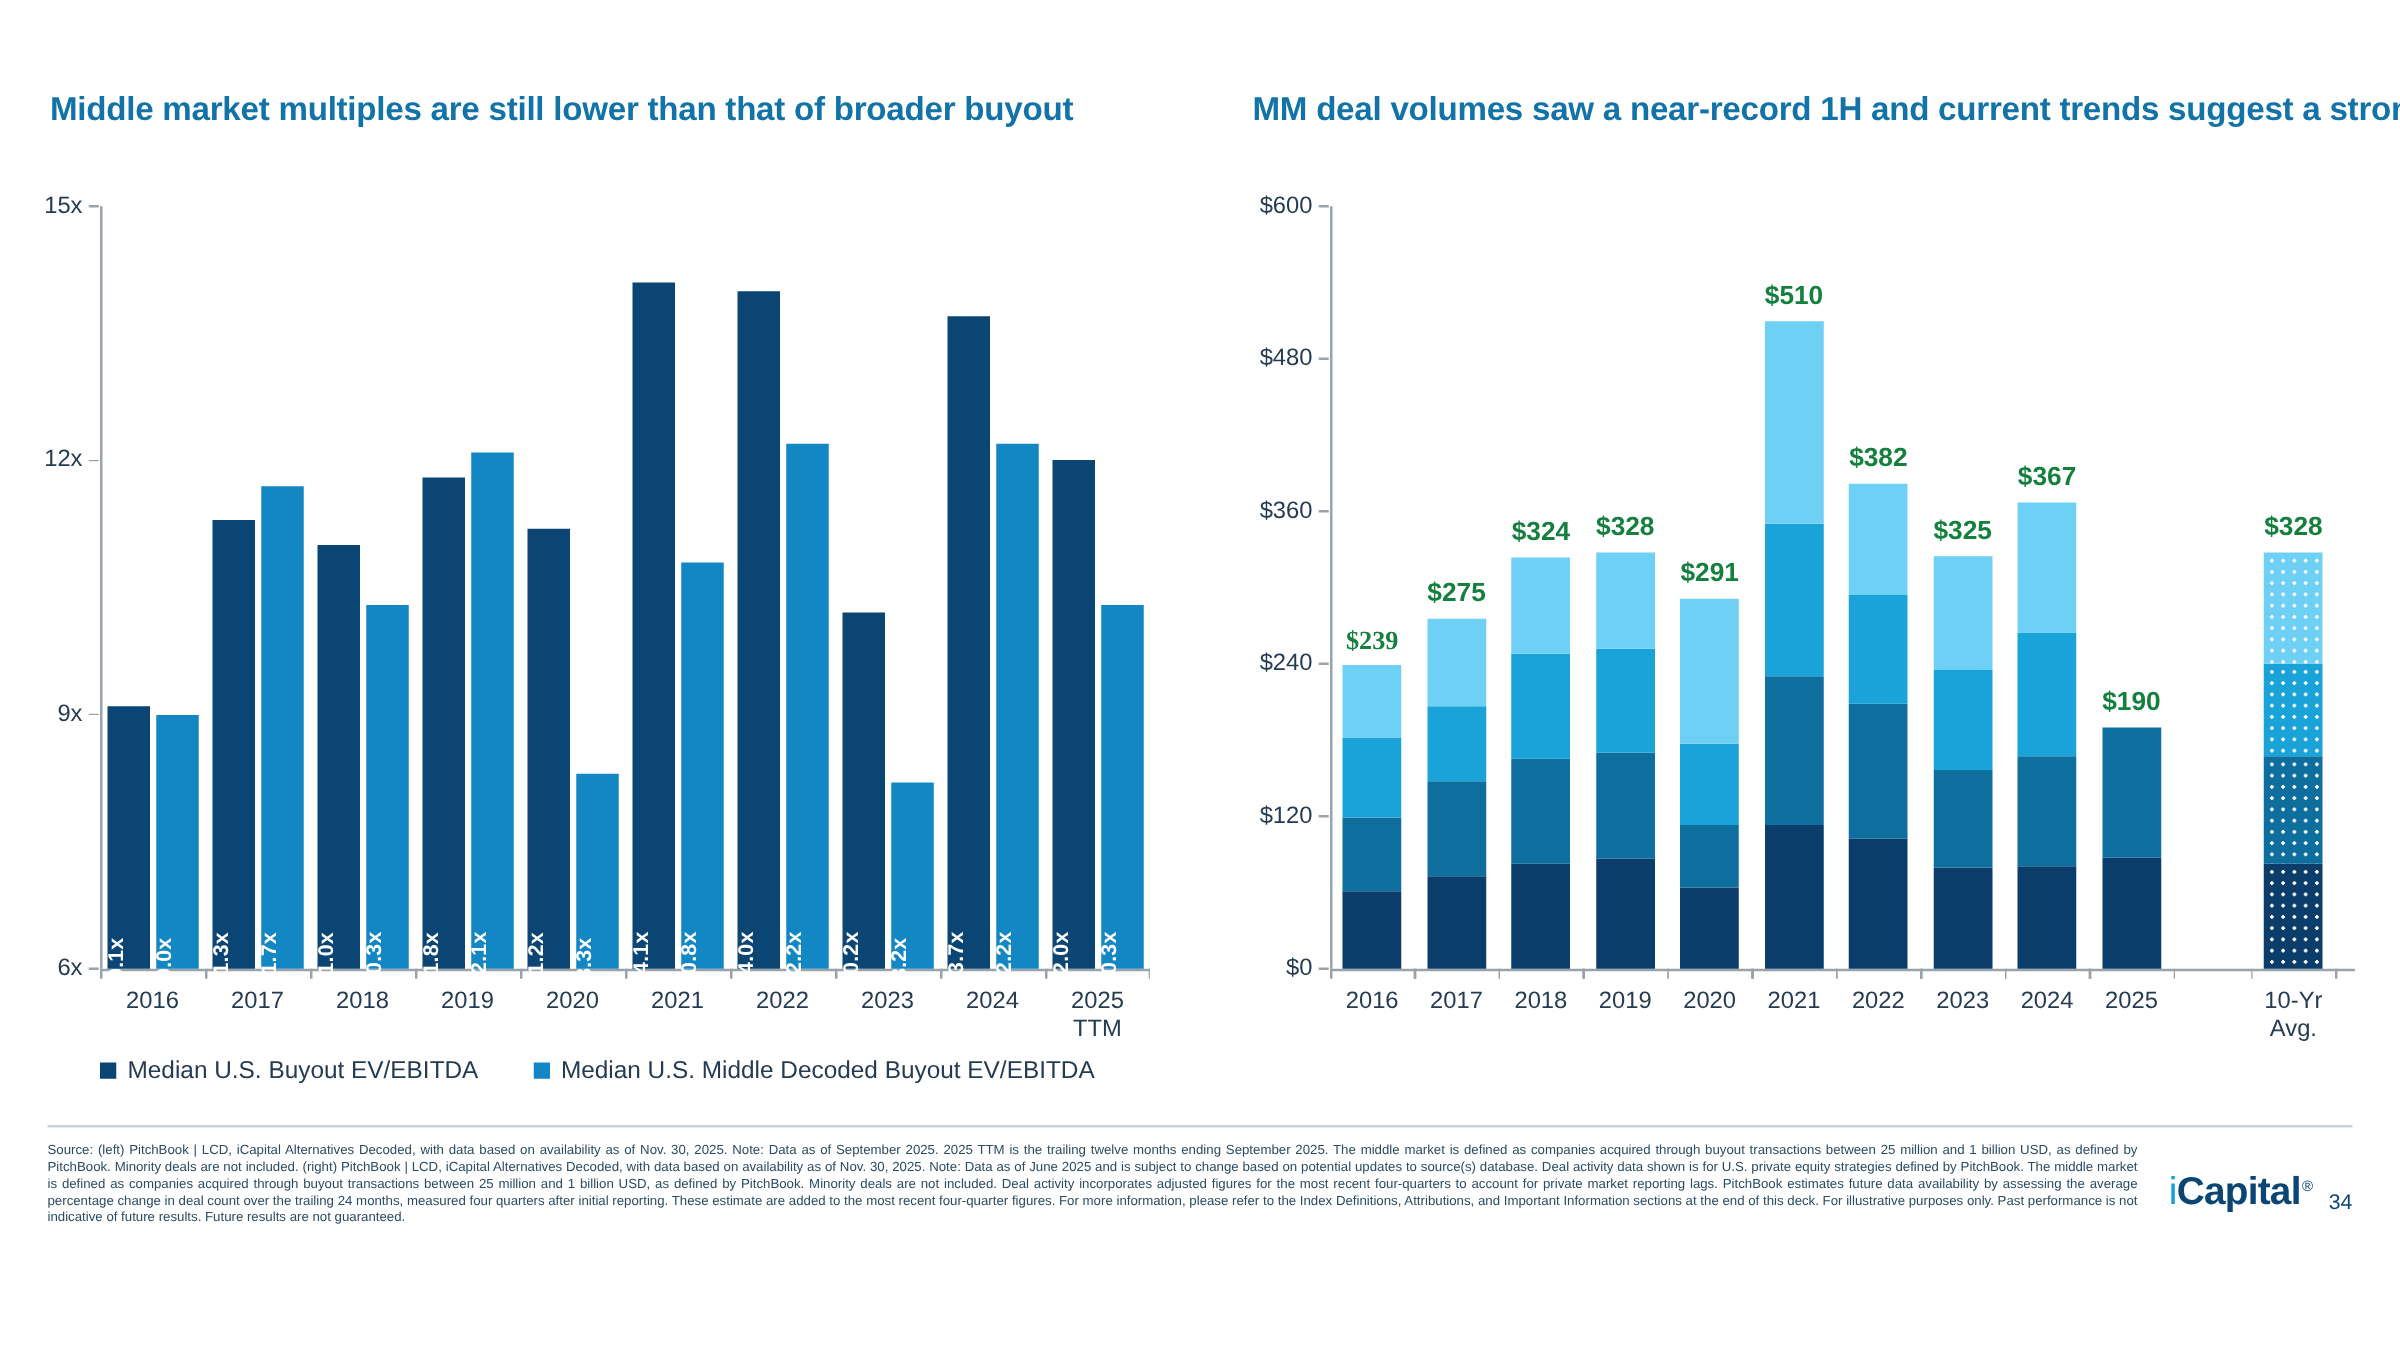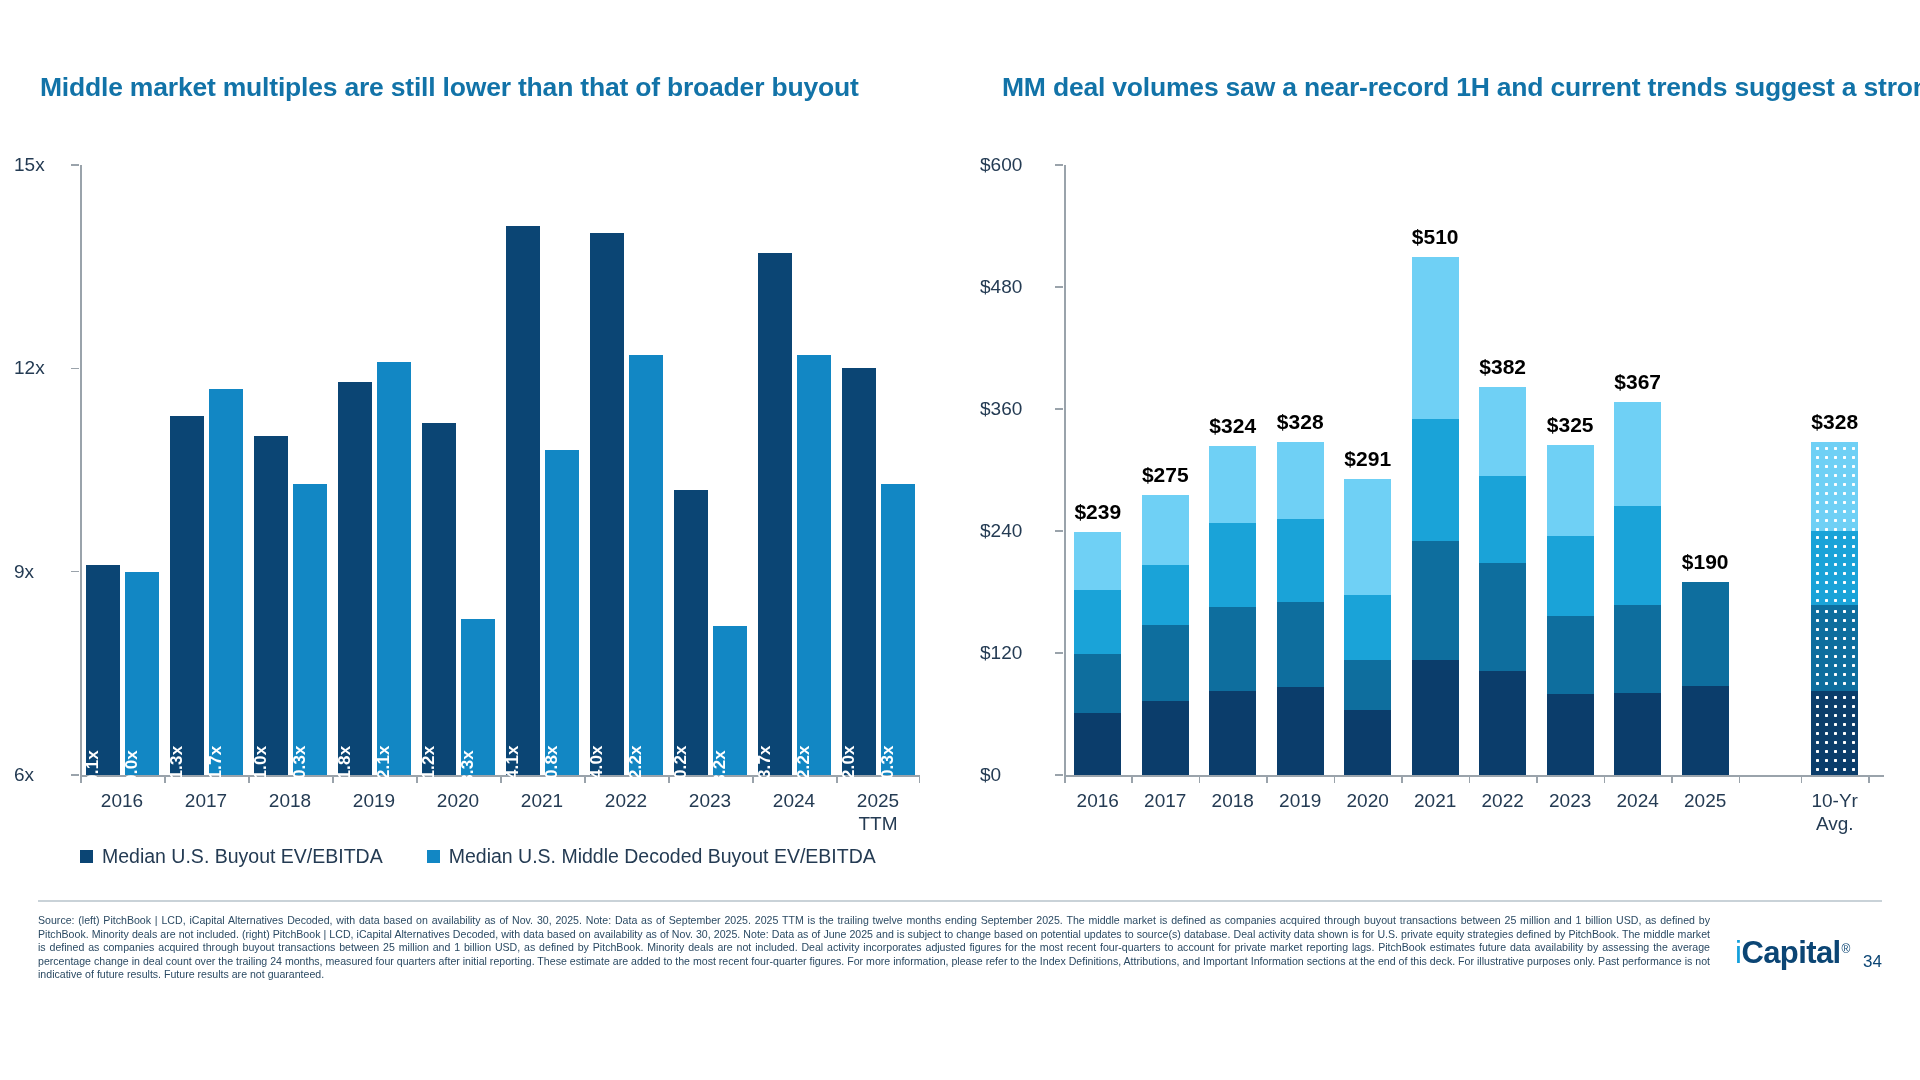--- a/index.html
+++ b/index.html
@@ -26,21 +26,21 @@
     position:absolute;left:40px;top:111px;
     font-size:19.5px;font-weight:400;color:#7c8a94;
     white-space:nowrap;
   }
   #panel-right .panel-title,#panel-right .panel-subtitle{left:34px;}
 
   
   .plot{position:absolute;}
   .axis-line{position:absolute;background:#9aa3ab;}
   .ytick-label{
-    position:absolute;
+    position:absolute;text-align:right;
     font-size:19px;color:#243b53;white-space:nowrap;
     transform:translateY(-50%);
   }
   .ytick-mark{position:absolute;height:1.5px;width:8px;background:#9aa3ab;}
   .xtick-mark{position:absolute;width:1.5px;height:8px;background:#9aa3ab;}
   .xtick-label{
     position:absolute;text-align:center;
     font-size:19px;color:#243b53;line-height:23px;
   }
 
@@ -61,21 +61,21 @@
   .legend{position:absolute;display:flex;align-items:center;}
   .legend-item{display:flex;align-items:center;white-space:nowrap;}
   .legend-swatch{width:13px;height:13px;margin-right:9px;flex:0 0 auto;}
   .legend-text{font-size:19.5px;color:#243b53;}
 
   
   .sbar{position:absolute;bottom:0;}
   .seg{position:absolute;left:0;width:100%;}
   .stotal{
     position:absolute;left:50%;transform:translateX(-50%);
-    font-size:21px;font-weight:700;color:#000000;white-space:nowrap;
+    font-size:21px;font-weight:700;color:#15803d;white-space:nowrap;
   }
   .dots{
     background-image:radial-gradient(#ffffff 1.4px, transparent 1.5px);
     background-size:9px 9px;background-position:2px 2px;
   }
 
   
   #footer-rule{position:absolute;left:38px;top:900px;width:1844px;height:1.5px;background:#c9d2d8;}
   #footnote{
     position:absolute;left:38px;top:914px;width:1672px;
@@ -217,21 +217,21 @@
         <div class="ytick-mark" style="left: -9px; top: 121.25px;"></div>
         <div class="ytick-label" style="left: -84px; top: 122px; width: 70px;">$480</div>
         <div class="ytick-mark" style="left: -9px; top: -0.75px;"></div>
         <div class="ytick-label" style="left: -84px; top: 0px; width: 70px;">$600</div>
         <div class="sbar" style="left: 10.1235px; width: 47.2428px; height: 242.983px;">
           <div class="seg" style="bottom: 0px; height: 62.0167px; background-color: rgb(11, 61, 107);"></div>
           <div class="seg" style="bottom: 62.0167px; height: 58.9667px; background-color: rgb(14, 110, 158);"></div>
           <div class="seg" style="bottom: 120.983px; height: 64.05px; background-color: rgb(26, 163, 216);"></div>
           <div class="seg" style="bottom: 185.033px; height: 57.95px; background-color: rgb(111, 208, 245);"></div>
         </div>
-        <div class="stotal" style="left: 33.7449px; top: 335.017px;">$239</div>
+        <div class="stotal" style="left: 33.7449px; top: 335.017px; font-family: Liberation Serif, serif;">$239</div>
         <div class="xtick-label" style="left: 0px; top: 624px; width: 67.4897px;">2016</div>
         <div class="xtick-mark" style="left: 0px; top: 610px;"></div>
         <div class="xtick-mark" style="left: 67.4897px; top: 610px;"></div>
         <div class="sbar" style="left: 77.6132px; width: 47.2428px; height: 279.583px;">
           <div class="seg" style="bottom: 0px; height: 74.2167px; background-color: rgb(11, 61, 107);"></div>
           <div class="seg" style="bottom: 74.2167px; height: 76.25px; background-color: rgb(14, 110, 158);"></div>
           <div class="seg" style="bottom: 150.467px; height: 59.9833px; background-color: rgb(26, 163, 216);"></div>
           <div class="seg" style="bottom: 210.45px; height: 69.1333px; background-color: rgb(111, 208, 245);"></div>
         </div>
         <div class="stotal" style="left: 101.235px; top: 298.417px;">$275</div>

